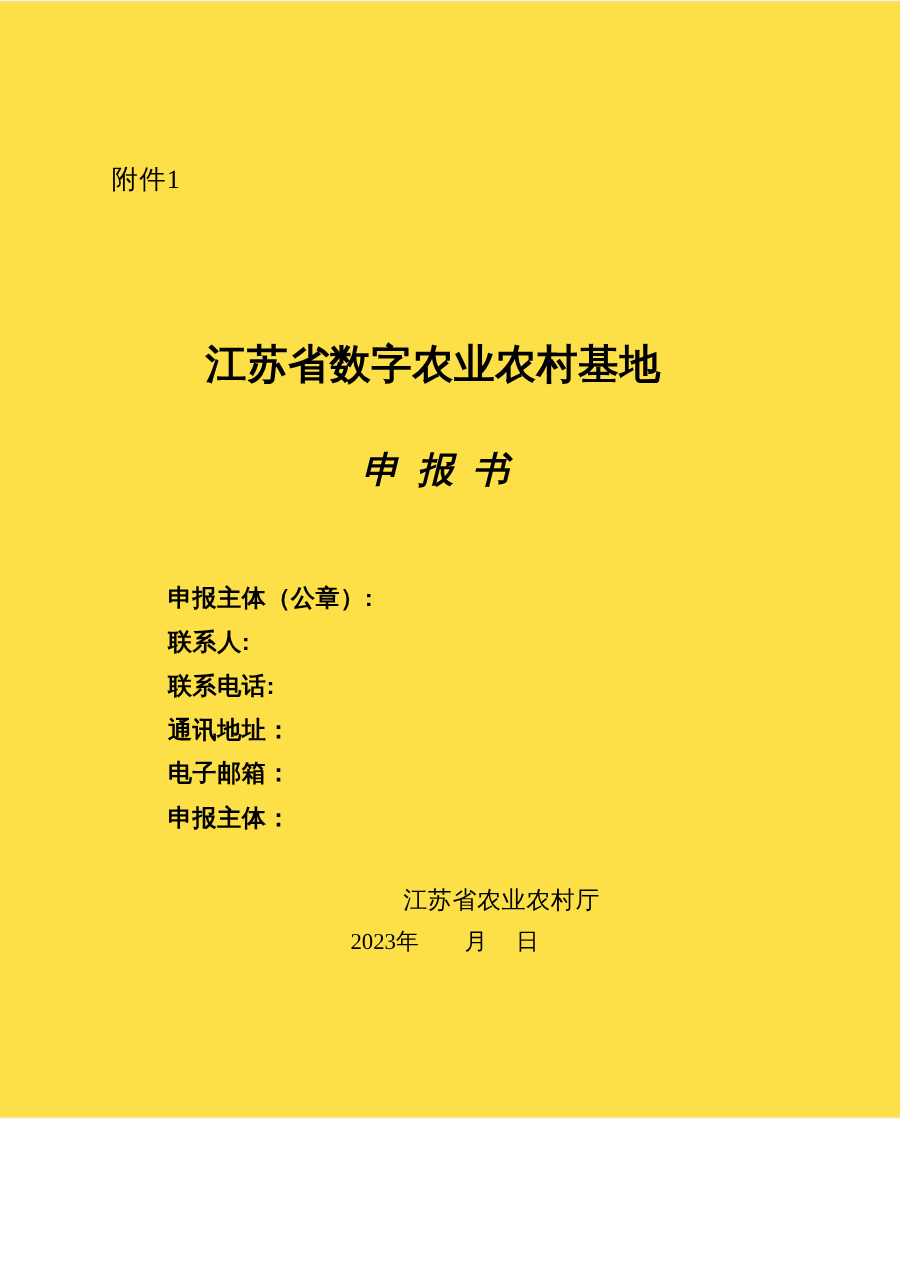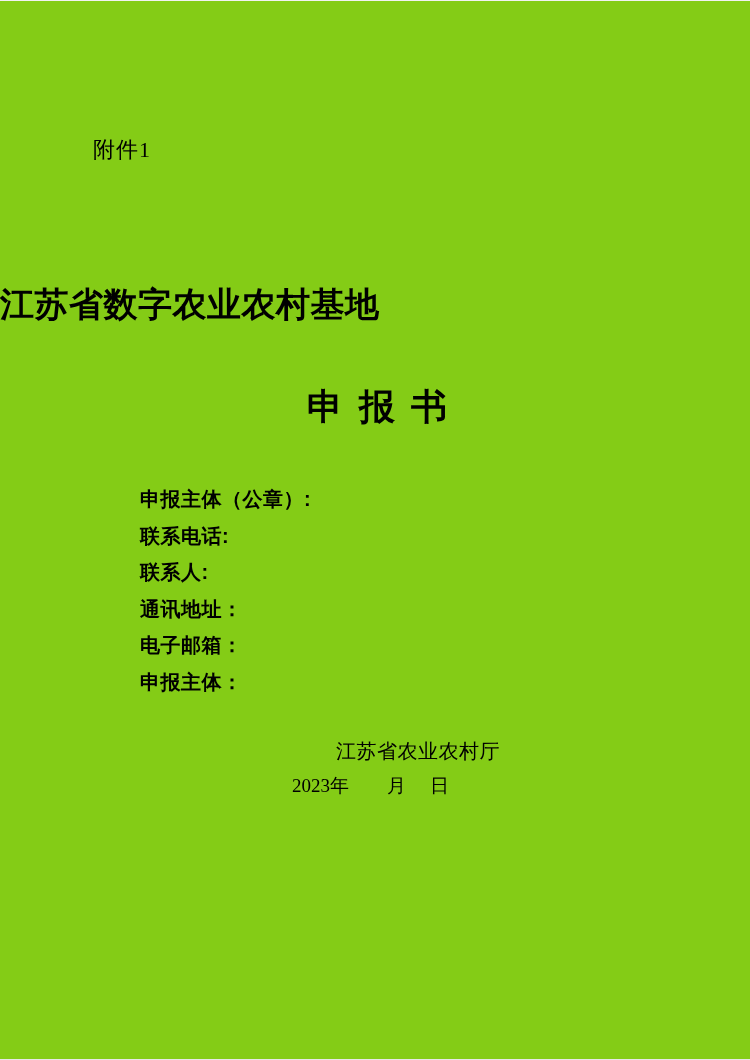--- a/index.html
+++ b/index.html
@@ -3,23 +3,23 @@
 <meta charset="utf-8">
 <style>
   html, body {
     margin: 0;
     padding: 0;
     background: #ffffff;
   }
   .page {
     position: relative;
     width: 750px;
-    height: 1060px;
+    height: 932px;
     margin: 0 auto;
-    background: #84cc16;
+    background: #fde047;
     color: #000000;
     overflow: hidden;
     box-sizing: border-box;
     border-top: 1px solid #f1f1f1;
     border-bottom: 1px solid #e7e7e7;
   }
   .serif {
     font-family: "Liberation Serif", "DejaVu Serif", serif;
   }
   .sans {
@@ -33,38 +33,39 @@
     font-size: 22px;
     line-height: 26px;
     letter-spacing: 1px;
   }
   .doc-title {
     position: absolute;
     left: 0;
     top: 284px;
     width: 722px;
     margin: 0;
-    text-align: left;
+    text-align: center;
     font-size: 34px;
     font-weight: 700;
     line-height: 40px;
     letter-spacing: 0.5px;
   }
   .doc-subtitle {
     position: absolute;
     left: 0;
     top: 371px;
     width: 722px;
-    margin: 16px;
+    margin: 2px;
     text-align: center;
-    font-size: 36px;
+    font-size: 30px;
     font-weight: 700;
     line-height: 38px;
     letter-spacing: 16px;
     text-indent: 16px;
+    font-style: italic;
   }
   .fields {
     position: absolute;
     left: 140px;
     top: 480px;
     font-size: 20px;
     line-height: 36.5px;
     letter-spacing: 0.5px;
   }
   .org-line {
@@ -93,22 +94,22 @@
 <div class="page">
 
   <div class="attachment serif">附件1</div>
 
   <h1 class="doc-title serif">江苏省数字农业农村基地</h1>
 
   <h2 class="doc-subtitle serif">申报书</h2>
 
   <div class="fields sans">
     <div class="field-row">申报主体（公章）:</div>
+    <div class="field-row">联系人:</div>
     <div class="field-row">联系电话:</div>
-    <div class="field-row">联系人:</div>
     <div class="field-row">通讯地址：</div>
     <div class="field-row">电子邮箱：</div>
     <div class="field-row">申报主体：</div>
   </div>
 
   <div class="org-line serif">江苏省农业农村厅</div>
 
   <div class="date-line serif">
     <span>2023年</span><span class="gap-month">月</span><span class="gap-day">日</span>
   </div>

